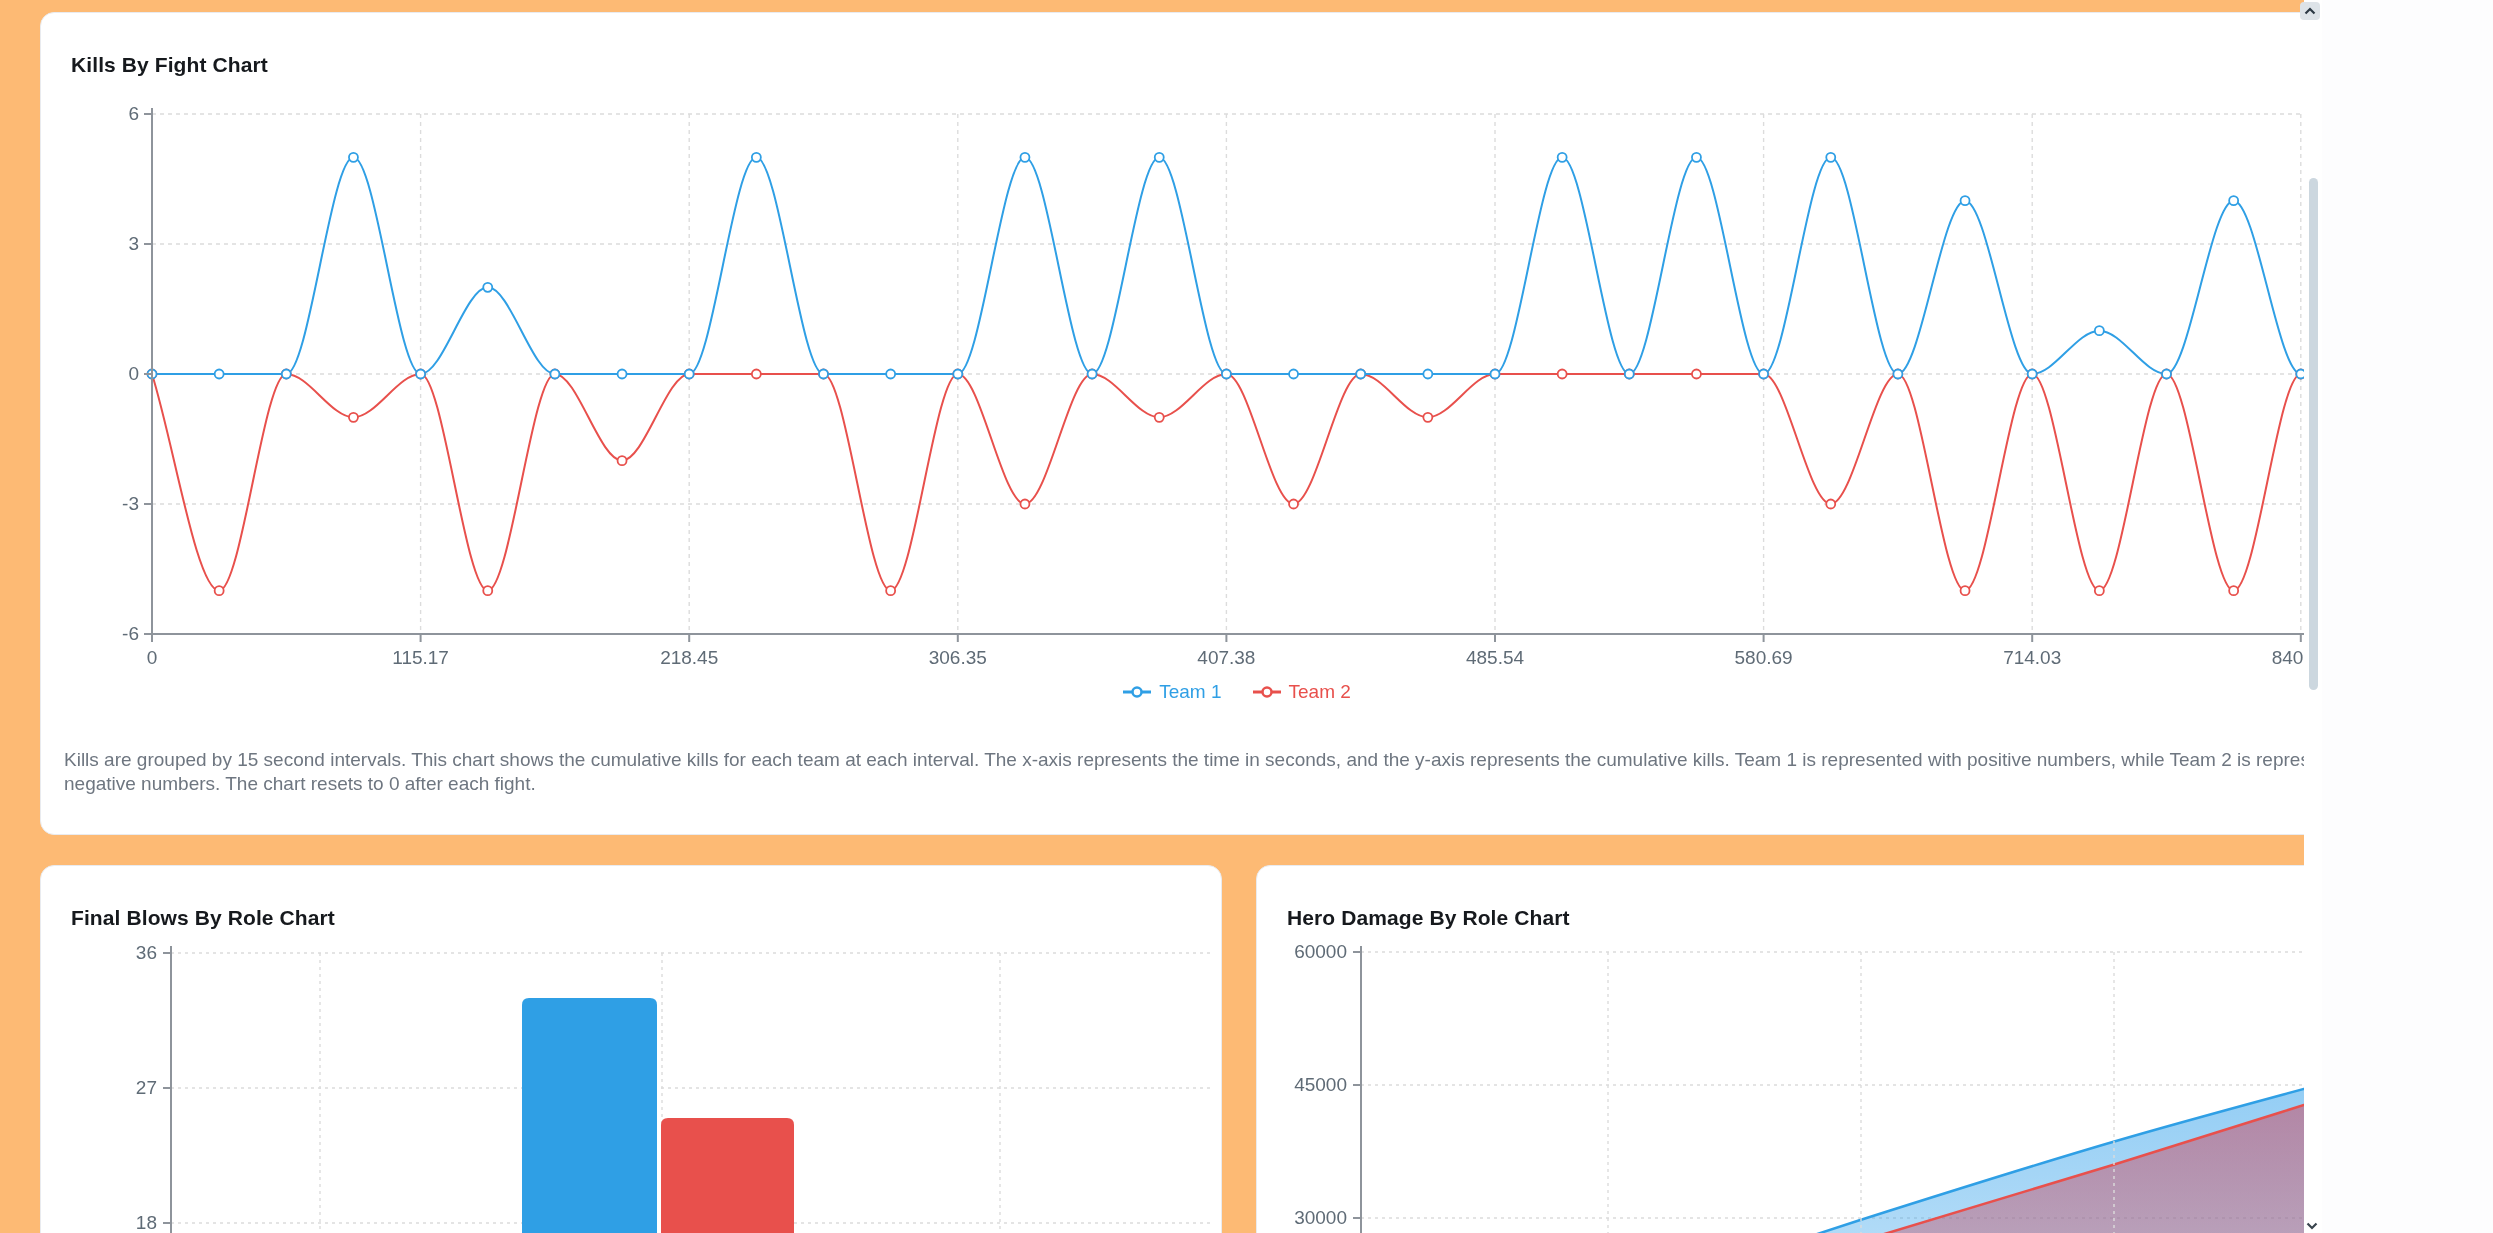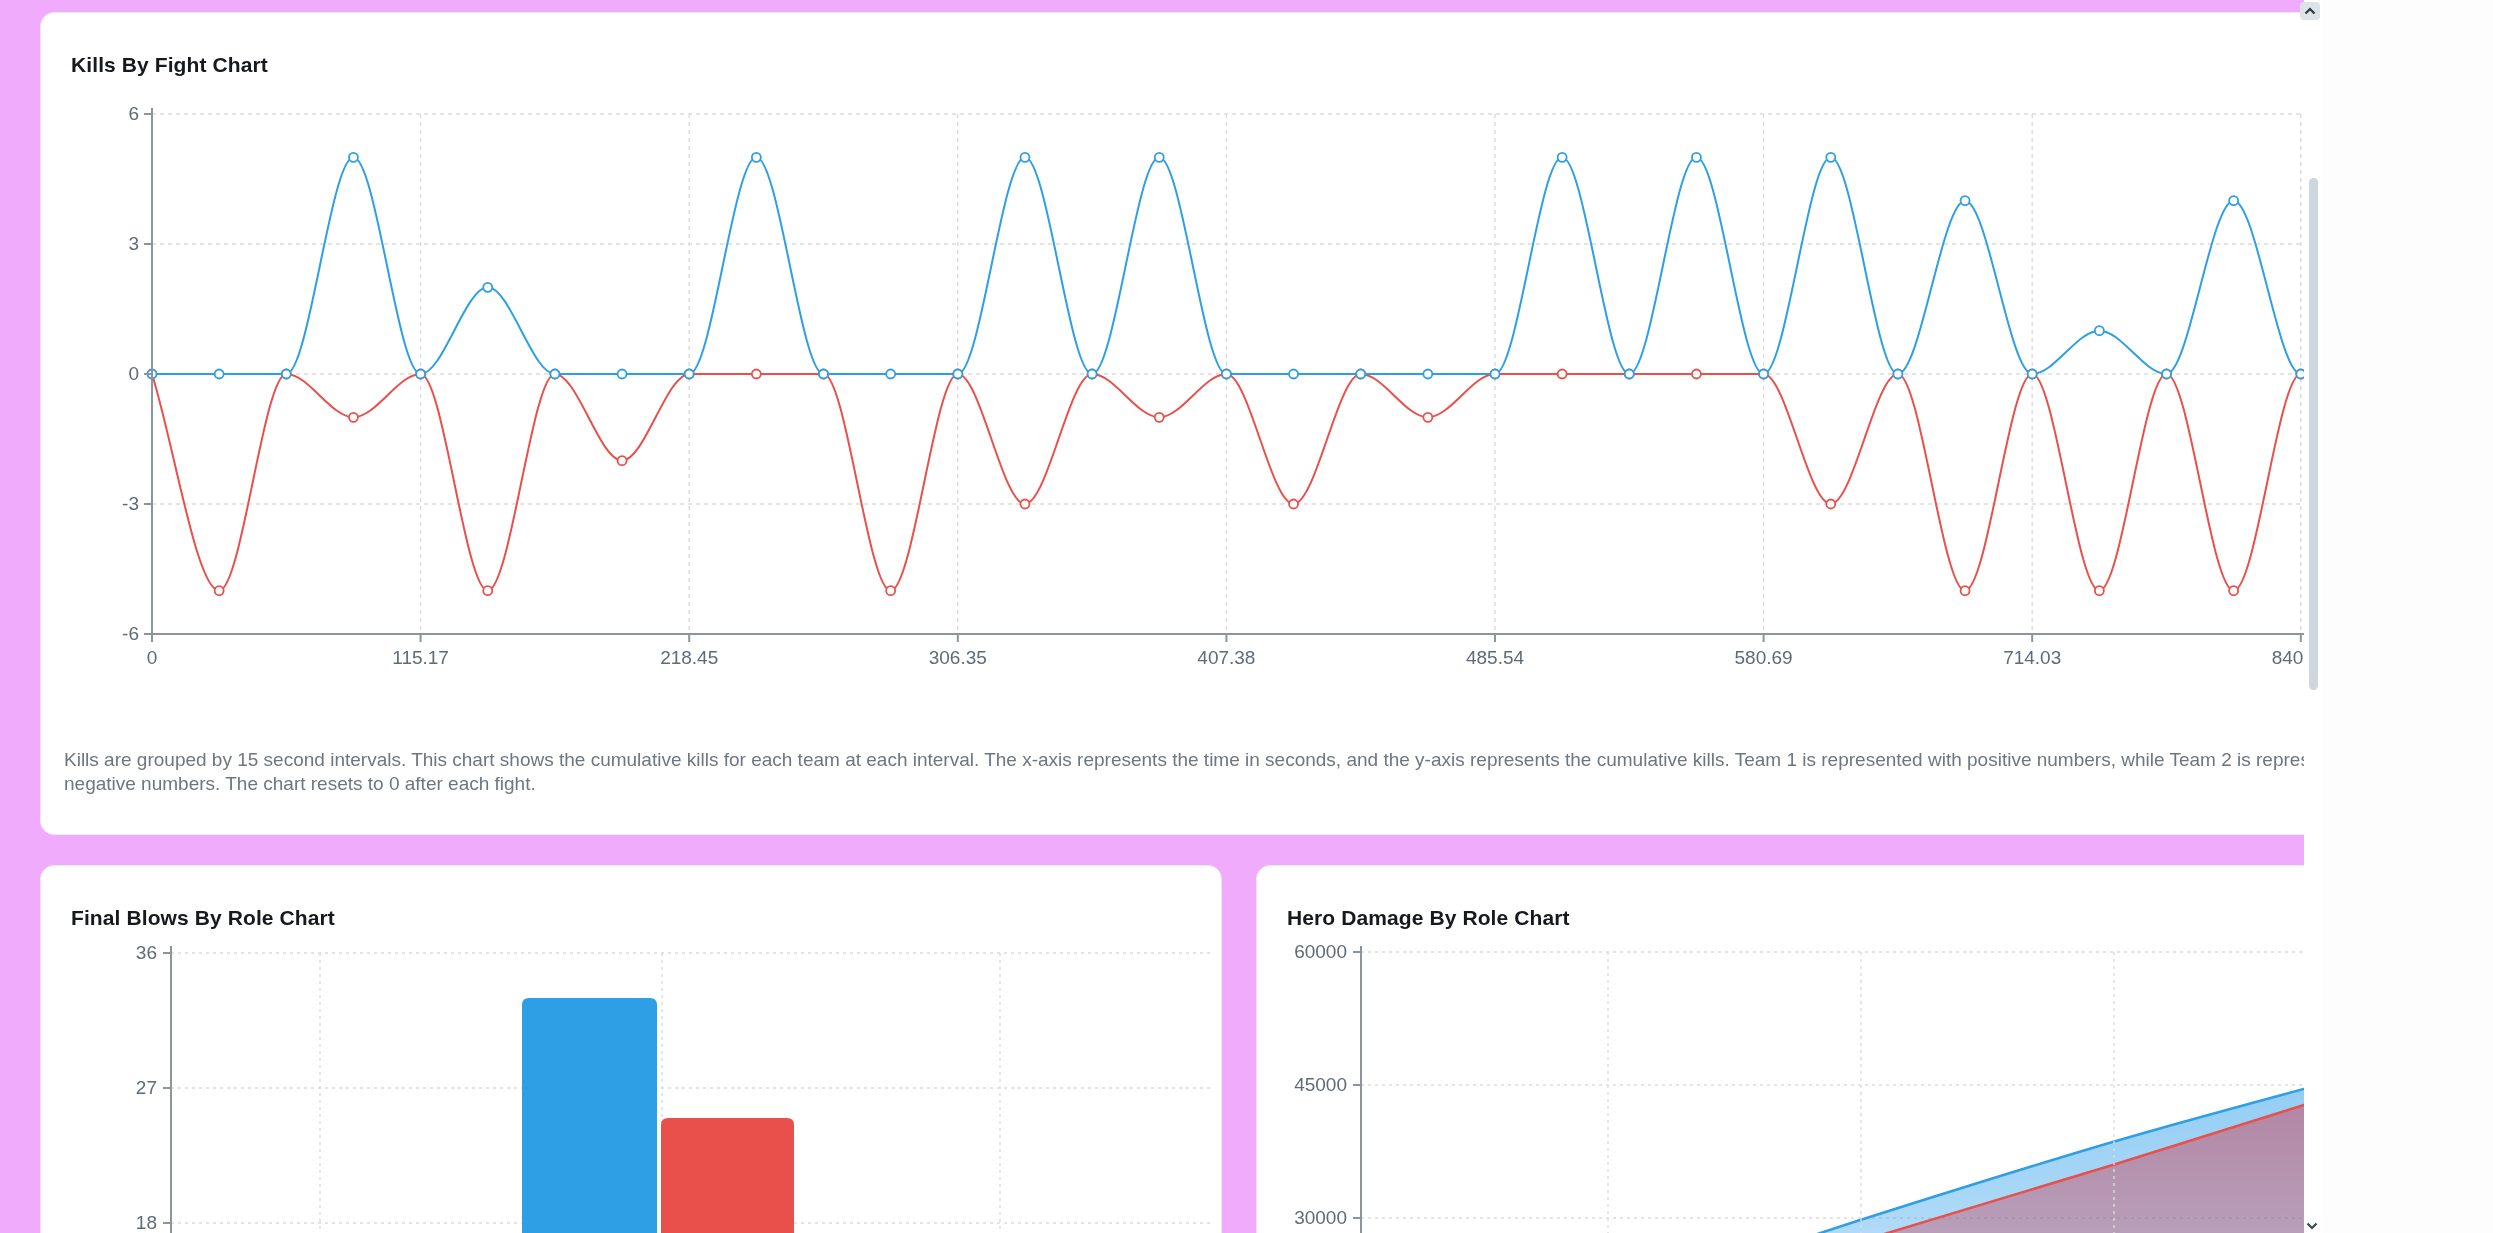--- a/index.html
+++ b/index.html
@@ -1,17 +1,17 @@
 <!DOCTYPE html>
 <html><head>
 <meta charset="utf-8">
 <style>
   html,body{margin:0;padding:0;background:#fdfdfe;}
   body{font-family:"Liberation Sans","DejaVu Sans",sans-serif;}
-  #page{position:relative;width:2322px;height:1233px;overflow:hidden;background:#f0abfc;}
+  #page{position:relative;width:2322px;height:1233px;overflow:hidden;background:#fdba74;}
   .card{position:absolute;background:#ffffff;border:1px solid #e9ebef;border-radius:14px;box-sizing:border-box;overflow:hidden;}
   #card-kills{left:40px;top:12px;width:2393px;height:823px;}
   #card-roles{left:40px;top:865px;width:1182px;height:420px;}
   #card-damage{left:1256px;top:865px;width:1180px;height:420px;}
   .card-title{position:absolute;left:30px;top:40px;font-size:21px;font-weight:600;color:#16191d;letter-spacing:.1px;}
   .chart-svg{position:absolute;left:0;top:0;}
   .legend{position:absolute;left:0;right:0;top:668px;display:flex;justify-content:center;gap:30px;font-size:19px;}
   .legend-item{display:flex;align-items:center;gap:7px;cursor:pointer;}
   .legend-item svg{display:block;}
   .chart-desc{position:absolute;left:23px;right:23px;top:735px;font-size:19px;line-height:23.5px;color:#6e7680;}
@@ -136,20 +136,36 @@
         <text x="1185.4" y="651" text-anchor="middle" font-size="19" fill="#5f6b76">407.38</text>
         <line x1="1454" y1="621" x2="1454" y2="629" stroke="#8e949b" stroke-width="2"></line>
         <text x="1454" y="651" text-anchor="middle" font-size="19" fill="#5f6b76">485.54</text>
         <line x1="1722.6000000000001" y1="621" x2="1722.6000000000001" y2="629" stroke="#8e949b" stroke-width="2"></line>
         <text x="1722.6000000000001" y="651" text-anchor="middle" font-size="19" fill="#5f6b76">580.69</text>
         <line x1="1991.2000000000003" y1="621" x2="1991.2000000000003" y2="629" stroke="#8e949b" stroke-width="2"></line>
         <text x="1991.2000000000003" y="651" text-anchor="middle" font-size="19" fill="#5f6b76">714.03</text>
         <line x1="2259.8" y1="621" x2="2259.8" y2="629" stroke="#8e949b" stroke-width="2"></line>
         <text x="2259.8" y="651" text-anchor="middle" font-size="19" fill="#5f6b76">840.42</text>
       </svg>
+    <div class="legend">
+      <div class="legend-item" style="color: rgb(47, 159, 229);">
+        <svg width="30" height="12">
+          <line x1="1" y1="6" x2="29" y2="6" stroke="currentColor" stroke-width="3"></line>
+          <circle cx="15" cy="6" r="4.5" fill="#ffffff" stroke="currentColor" stroke-width="2.5"></circle>
+        </svg>
+        <span>Team 1</span>
+      </div>
+      <div class="legend-item" style="color: rgb(232, 80, 76);">
+        <svg width="30" height="12">
+          <line x1="1" y1="6" x2="29" y2="6" stroke="currentColor" stroke-width="3"></line>
+          <circle cx="15" cy="6" r="4.5" fill="#ffffff" stroke="currentColor" stroke-width="2.5"></circle>
+        </svg>
+        <span>Team 2</span>
+      </div>
+    </div>
     <div class="chart-desc">Kills are grouped by 15 second intervals. This chart shows the cumulative kills for each team at each interval. The x-axis represents the time in seconds, and the y-axis represents the cumulative kills. Team 1 is represented with positive numbers, while Team 2 is represented with negative numbers. The chart resets to 0 after each fight.</div>
   </div>
 
   <div class="card" id="card-roles">
     <div class="card-title">Final Blows By Role Chart</div>
     <svg class="chart-svg" id="svg-roles" width="1182" height="420" style="top:0">
         <line x1="130" y1="87" x2="1170" y2="87" stroke="#dcdcdc" stroke-width="1.4" stroke-dasharray="3 4"></line>
         <line x1="130" y1="222" x2="1170" y2="222" stroke="#dcdcdc" stroke-width="1.4" stroke-dasharray="3 4"></line>
         <line x1="130" y1="357" x2="1170" y2="357" stroke="#dcdcdc" stroke-width="1.4" stroke-dasharray="3 4"></line>
         <line x1="279" y1="87" x2="279" y2="420" stroke="#dcdcdc" stroke-width="1.4" stroke-dasharray="3 4"></line>

